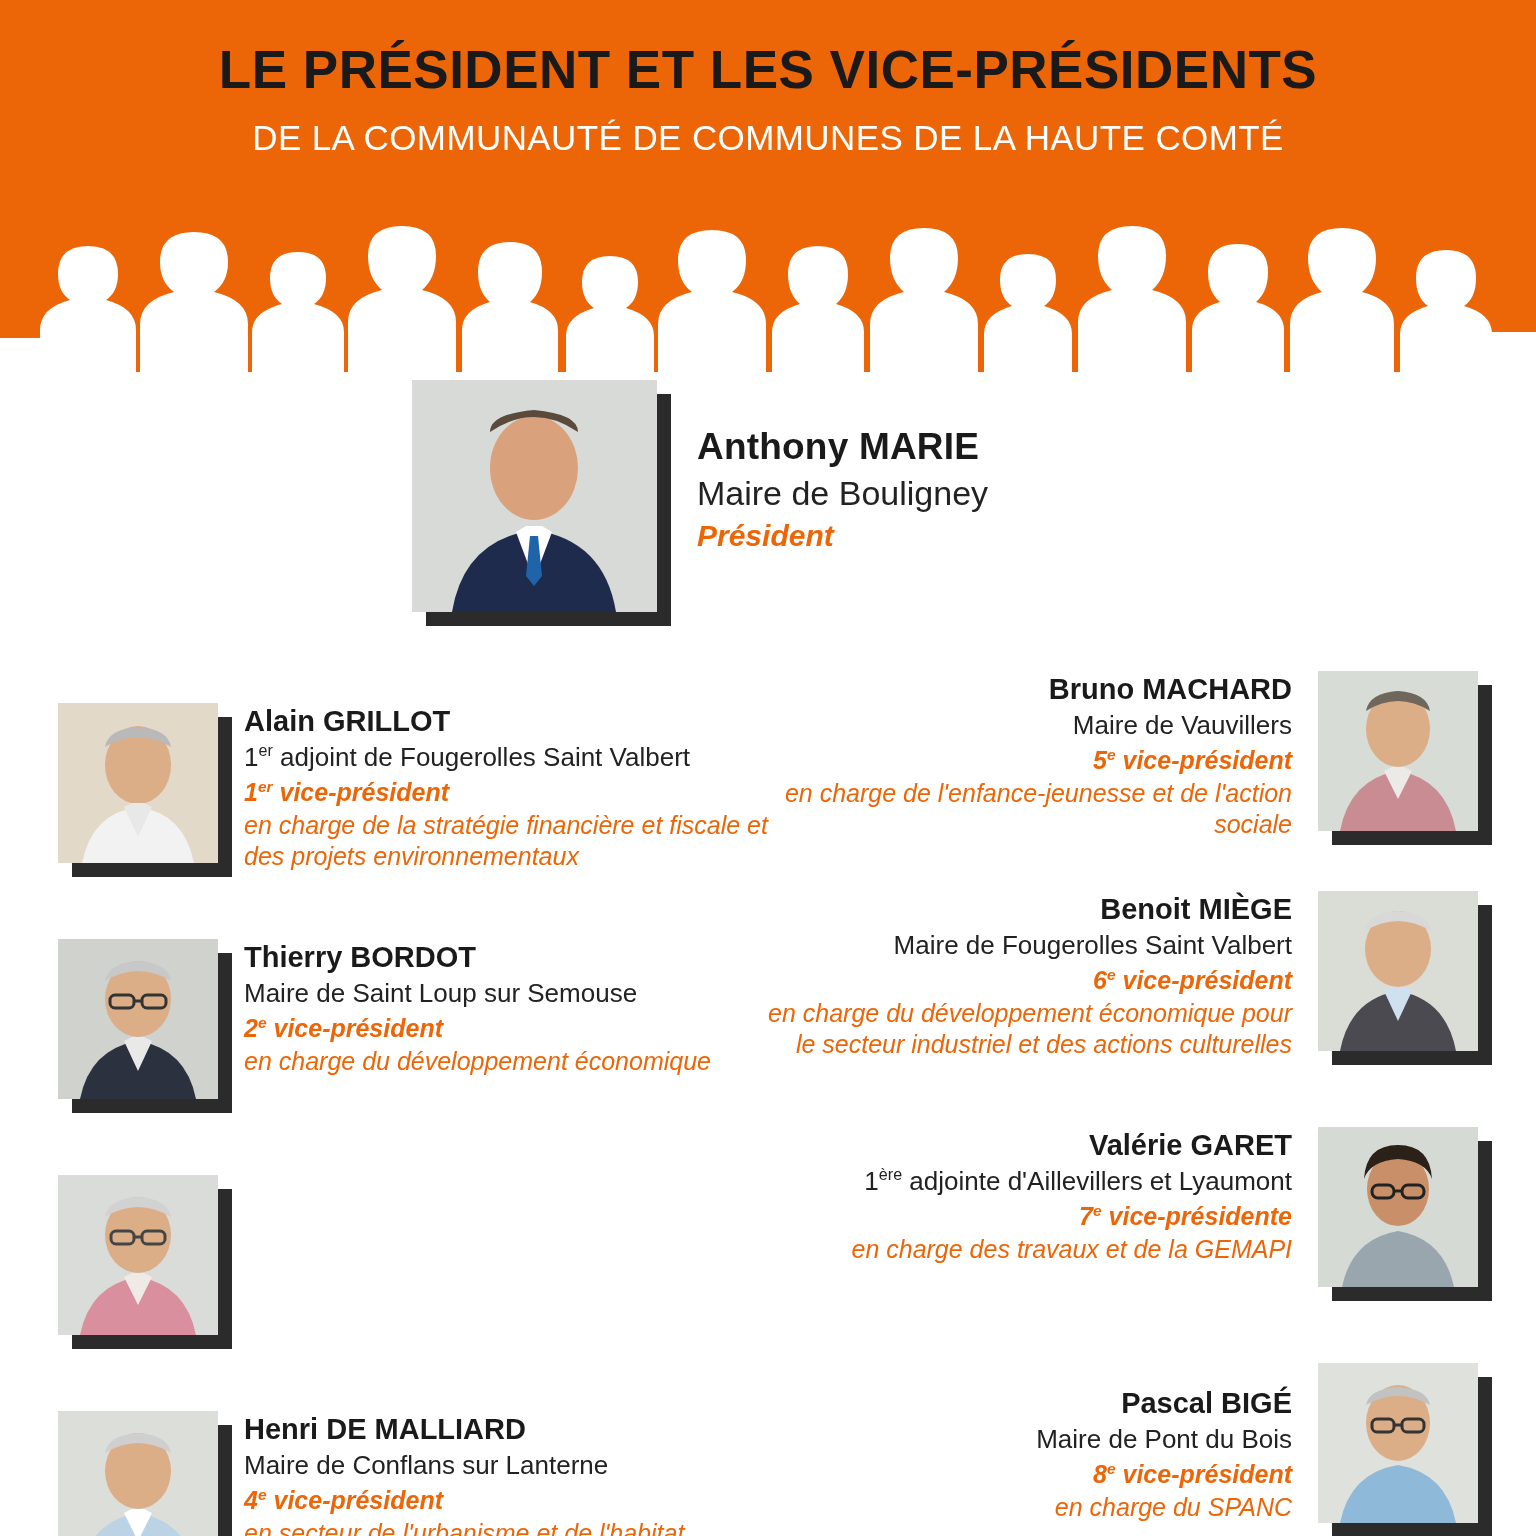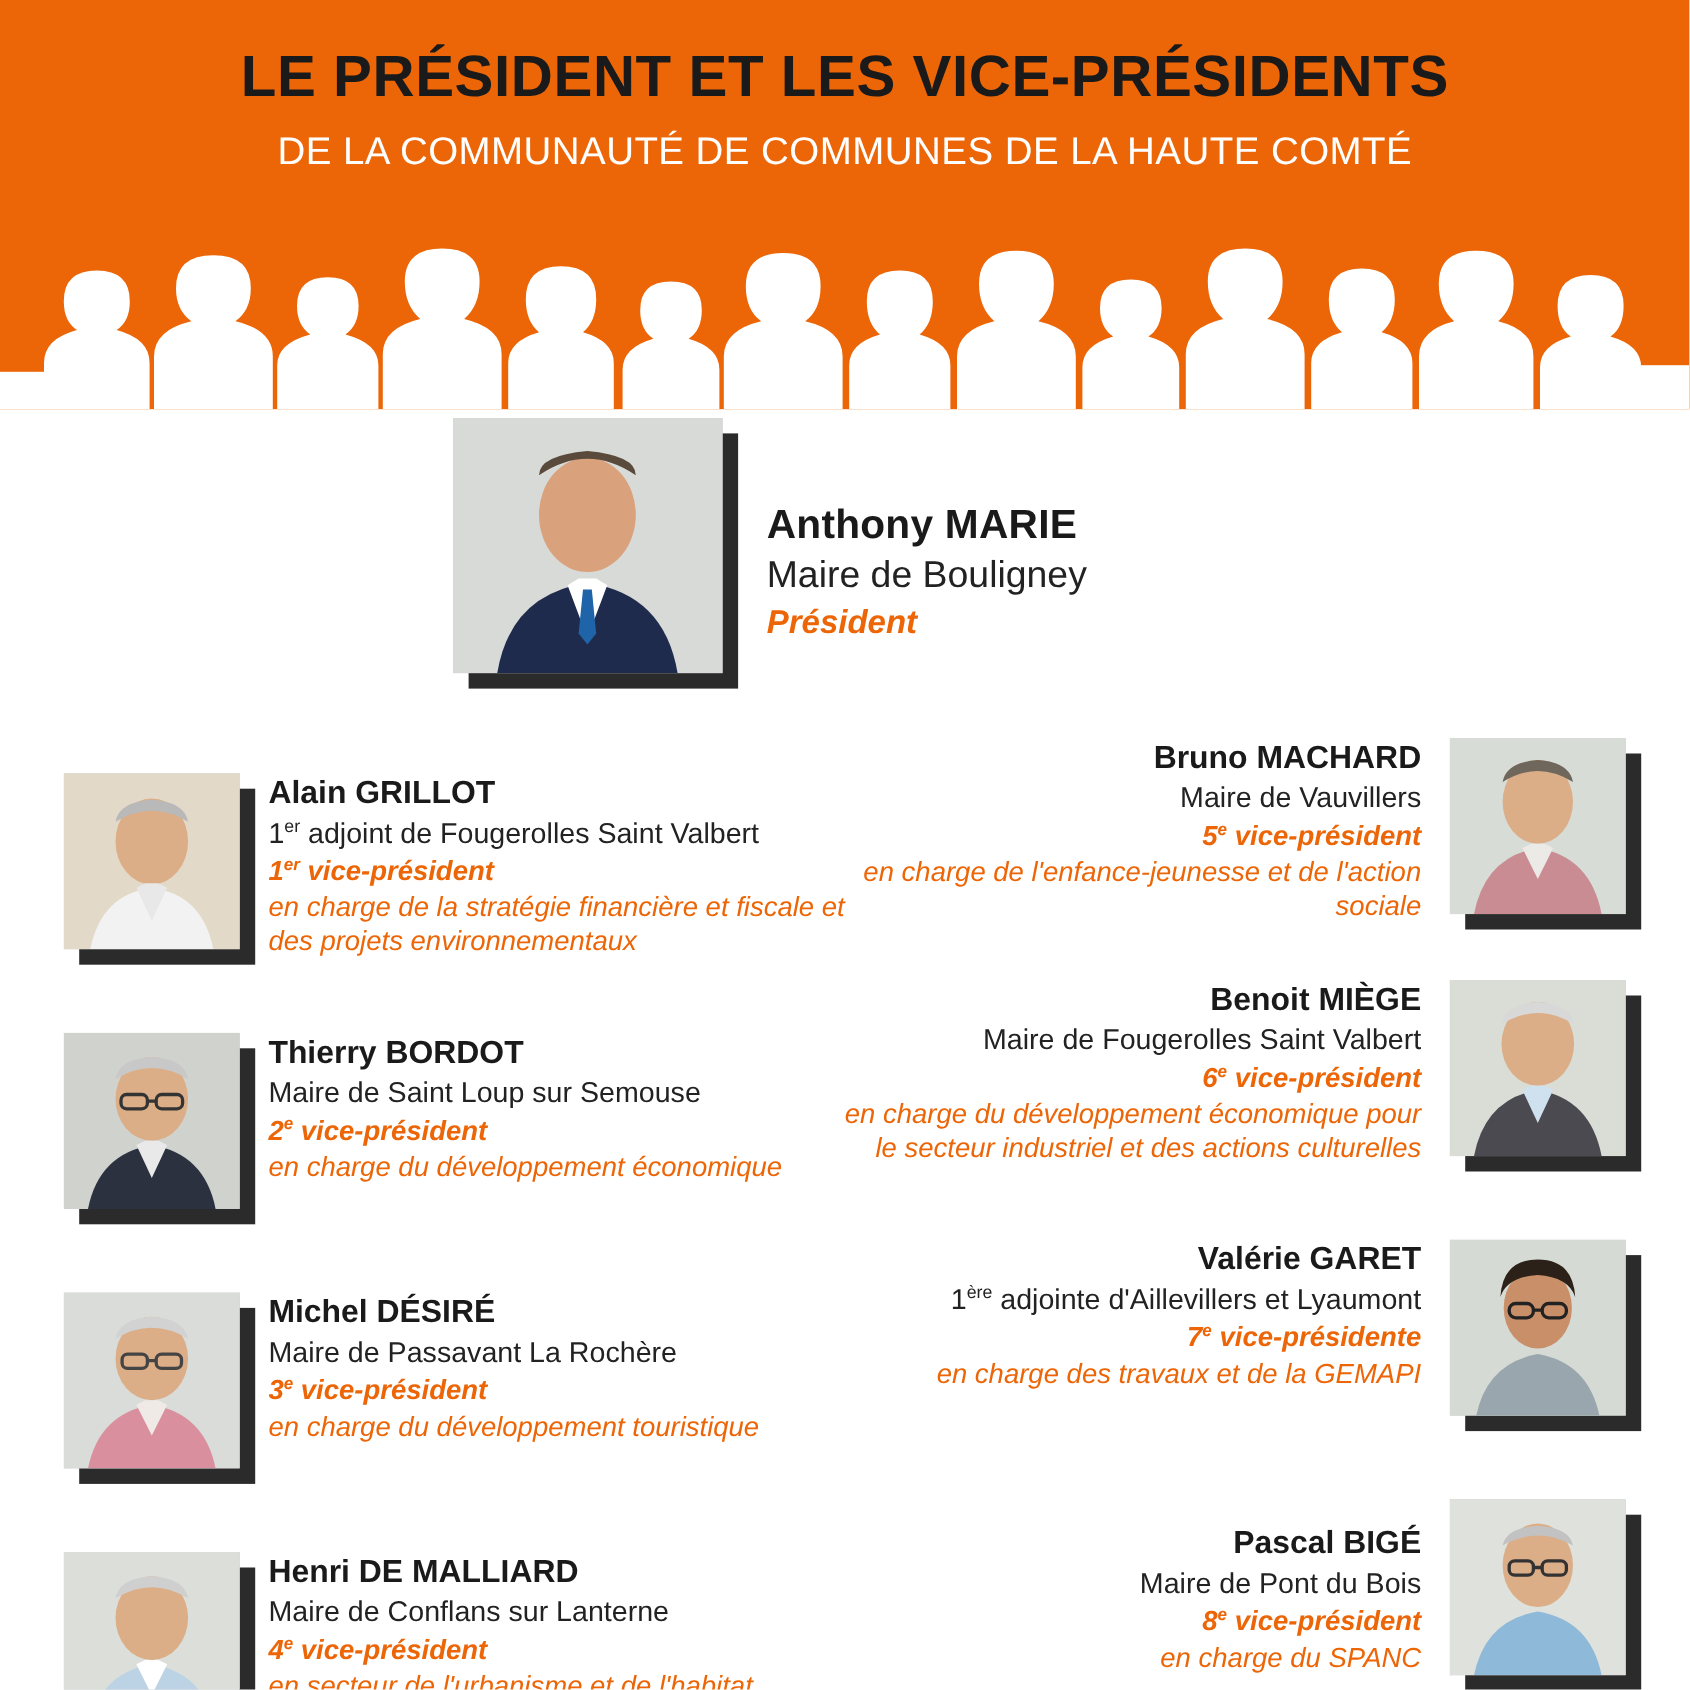--- a/index.html
+++ b/index.html
@@ -61,21 +61,21 @@
     position: absolute;
     left: 0; top: 372px;
     width: 1536px;
     height: 290px;
   }
   .president-inner {
     position: absolute;
     left: 412px;
     top: 8px;
     display: flex;
-    align-items: center;
+    align-items: flex-start;
     gap: 40px;
   }
   .photo-shadow {
     position: relative;
     box-shadow: 14px 14px 0 0 #2b2b2b;
     background: #cfcfcf;
     overflow: hidden;
   }
   .president .photo-shadow { width: 245px; height: 232px; }
   .pres-text { padding-top: 46px; }
@@ -263,26 +263,20 @@
             <rect width="160" height="160" fill="#d9dcd8"></rect>
             <ellipse cx="80" cy="60" rx="33" ry="38" fill="#dcae87"></ellipse>
             <path d="M47 42 Q80 22 113 42 Q110 24 80 22 Q50 24 47 42 Z" fill="#d2d2d2"></path>
             <rect x="53" y="56" width="23" height="13" rx="5" fill="none" stroke="#444" stroke-width="3"></rect>
             <rect x="84" y="56" width="23" height="13" rx="5" fill="none" stroke="#444" stroke-width="3"></rect>
             <line x1="76" y1="62" x2="84" y2="62" stroke="#444" stroke-width="3"></line>
             <path d="M22 160 Q32 110 80 102 Q128 110 138 160 Z" fill="#d98f9e"></path>
             <path d="M66 102 L80 130 L94 102 L86 98 L74 98 Z" fill="#f0eae6"></path>
           </svg>
         </div>
-        <div class="vp-text">
-          <div class="vp-name">Michel DÉSIRÉ</div>
-          <div class="vp-city">Maire de Passavant La Rochère</div>
-          <div class="vp-rank"><span>3</span><sup>e</sup><span> vice-président</span></div>
-          <div class="vp-charge">en charge du développement touristique</div>
-        </div>
       </div>
 
       <div class="vp" style="top:708px;">
         <div class="photo-shadow">
           <svg class="portrait" viewBox="0 0 160 160" preserveAspectRatio="none">
             <rect width="160" height="160" fill="#dcdfd9"></rect>
             <ellipse cx="80" cy="60" rx="33" ry="38" fill="#dcae87"></ellipse>
             <path d="M47 42 Q80 22 113 42 Q110 24 80 22 Q50 24 47 42 Z" fill="#cfcfcf"></path>
             <path d="M22 160 Q32 110 80 102 Q128 110 138 160 Z" fill="#bcd3e6"></path>
             <path d="M66 102 L80 130 L94 102 L86 98 L74 98 Z" fill="#ffffff"></path>

